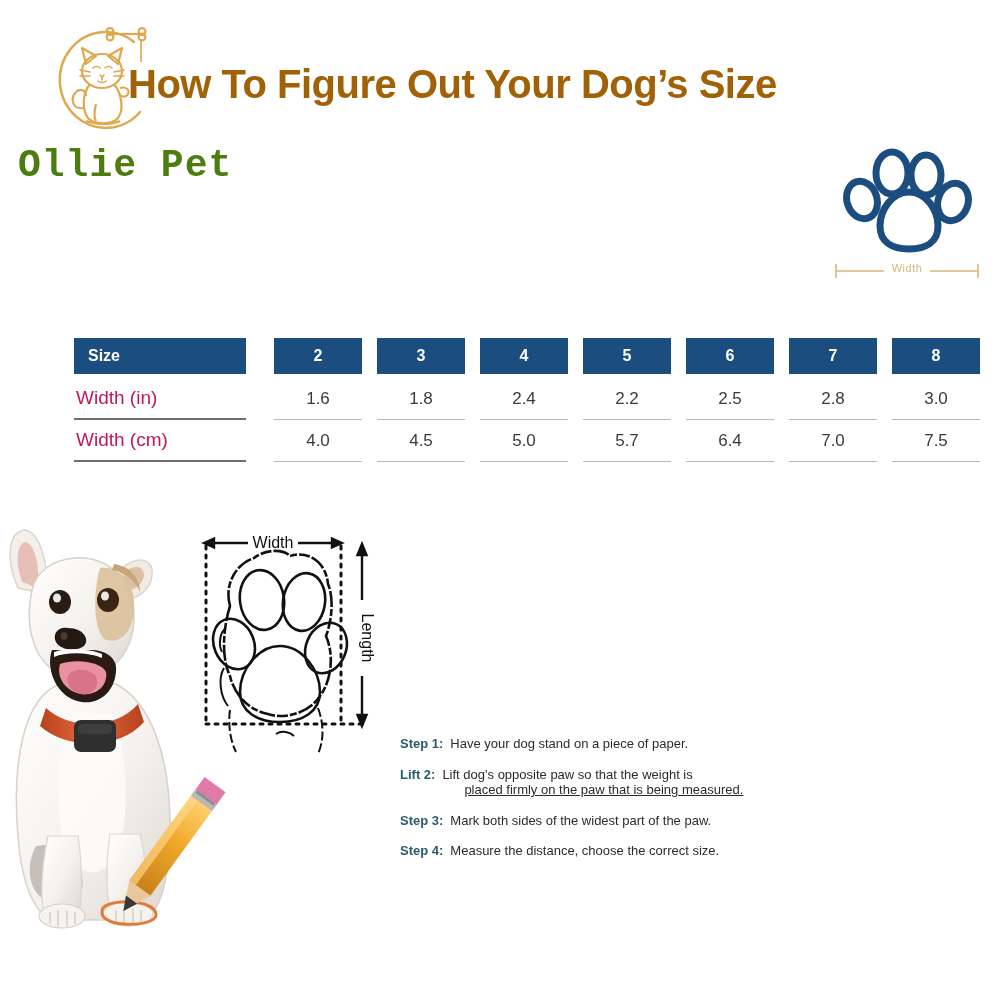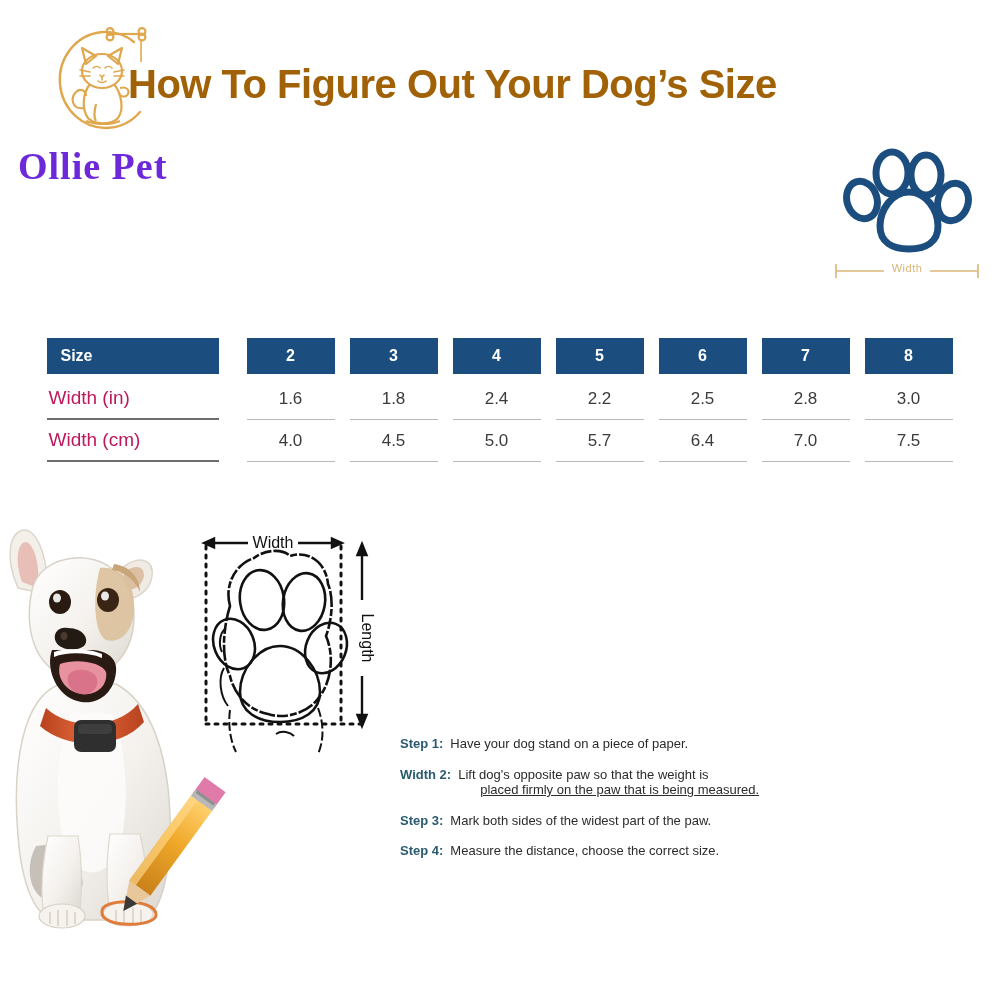--- a/index.html
+++ b/index.html
@@ -9,23 +9,23 @@
     font-family:"Liberation Sans", sans-serif;
     overflow:hidden;
   }
   #page { position:relative; width:1000px; height:1000px; background:#fff; }
 
   
   #logo-block { position:absolute; left:18px; top:22px; width:200px; height:150px; }
   #logo-mark { position:absolute; left:38px; top:4px; width:110px; height:115px; }
   #brand-name {
     position:absolute; left:0px; top:122px;
-    font-family:Liberation Serif, serif;
+    font-family:Liberation Mono, monospace;
     font-weight:700; font-size:38px; letter-spacing:1px;
-    color:#6d28d9; white-space:nowrap;
+    color:#4d7c0f; white-space:nowrap;
   }
 
   
   #page-title {
     position:absolute; left:128px; top:62px; width:800px;
     font-family:"Liberation Sans", sans-serif;
     font-weight:700; font-size:40px; letter-spacing:-0.5px;
     color:#a16207; white-space:nowrap;
   }
 
@@ -33,21 +33,21 @@
   #paw-icon-block { position:absolute; left:832px; top:148px; width:150px; height:140px; }
   #paw-icon-svg { position:absolute; left:10px; top:0; width:130px; height:110px; }
   #paw-width-ruler { position:absolute; left:0px; top:112px; width:150px; height:26px; }
   #paw-width-label {
     position:absolute; left:0; top:114px; width:150px; text-align:center;
     font-size:11px; color:#d8b678; letter-spacing:0.5px;
   }
 
   
   #size-table { position:absolute; left:58px; top:338px; width:890px; height:130px; }
-  .tbl-row { position:absolute; left:4px; width:890px; display:flex;justify-content:center; }
+  .tbl-row { position:absolute; left:16px; width:890px; display:flex; }
   #tbl-head-row { top:0px; height:36px; }
   #tbl-row-in   { top:40px; height:42px; }
   #tbl-row-cm   { top:82px; height:42px; }
 
   .cell-label { width:172px; flex:0 0 172px; margin-right:28px; }
   .cell-val   { width:88px;  flex:0 0 88px;  margin-right:15px; }
 
   .hdr {
     background:#1b4e7f; color:#ffffff;
     font-weight:700; font-size:16px;
@@ -309,21 +309,21 @@
 
     <path d="M90 206 C96 202 104 204 108 208" fill="none" stroke="#111" stroke-width="2"></path>
   </svg>
 
   <div id="steps-block">
     <div class="step-line">
       <span class="step-lbl">Step 1:</span>
       <span class="step-txt">Have your dog stand on a piece of paper.</span>
     </div>
     <div class="step-line">
-      <span class="step-lbl">Width 2:</span>
+      <span class="step-lbl">Lift 2:</span>
       <span class="step-txt">
         <span>Lift dog's opposite paw so that the weight is</span>
         <span class="cont">placed firmly on the paw that is being measured.</span>
       </span>
     </div>
     <div class="step-line">
       <span class="step-lbl">Step 3:</span>
       <span class="step-txt">Mark both sides of the widest part of the paw.</span>
     </div>
     <div class="step-line">

